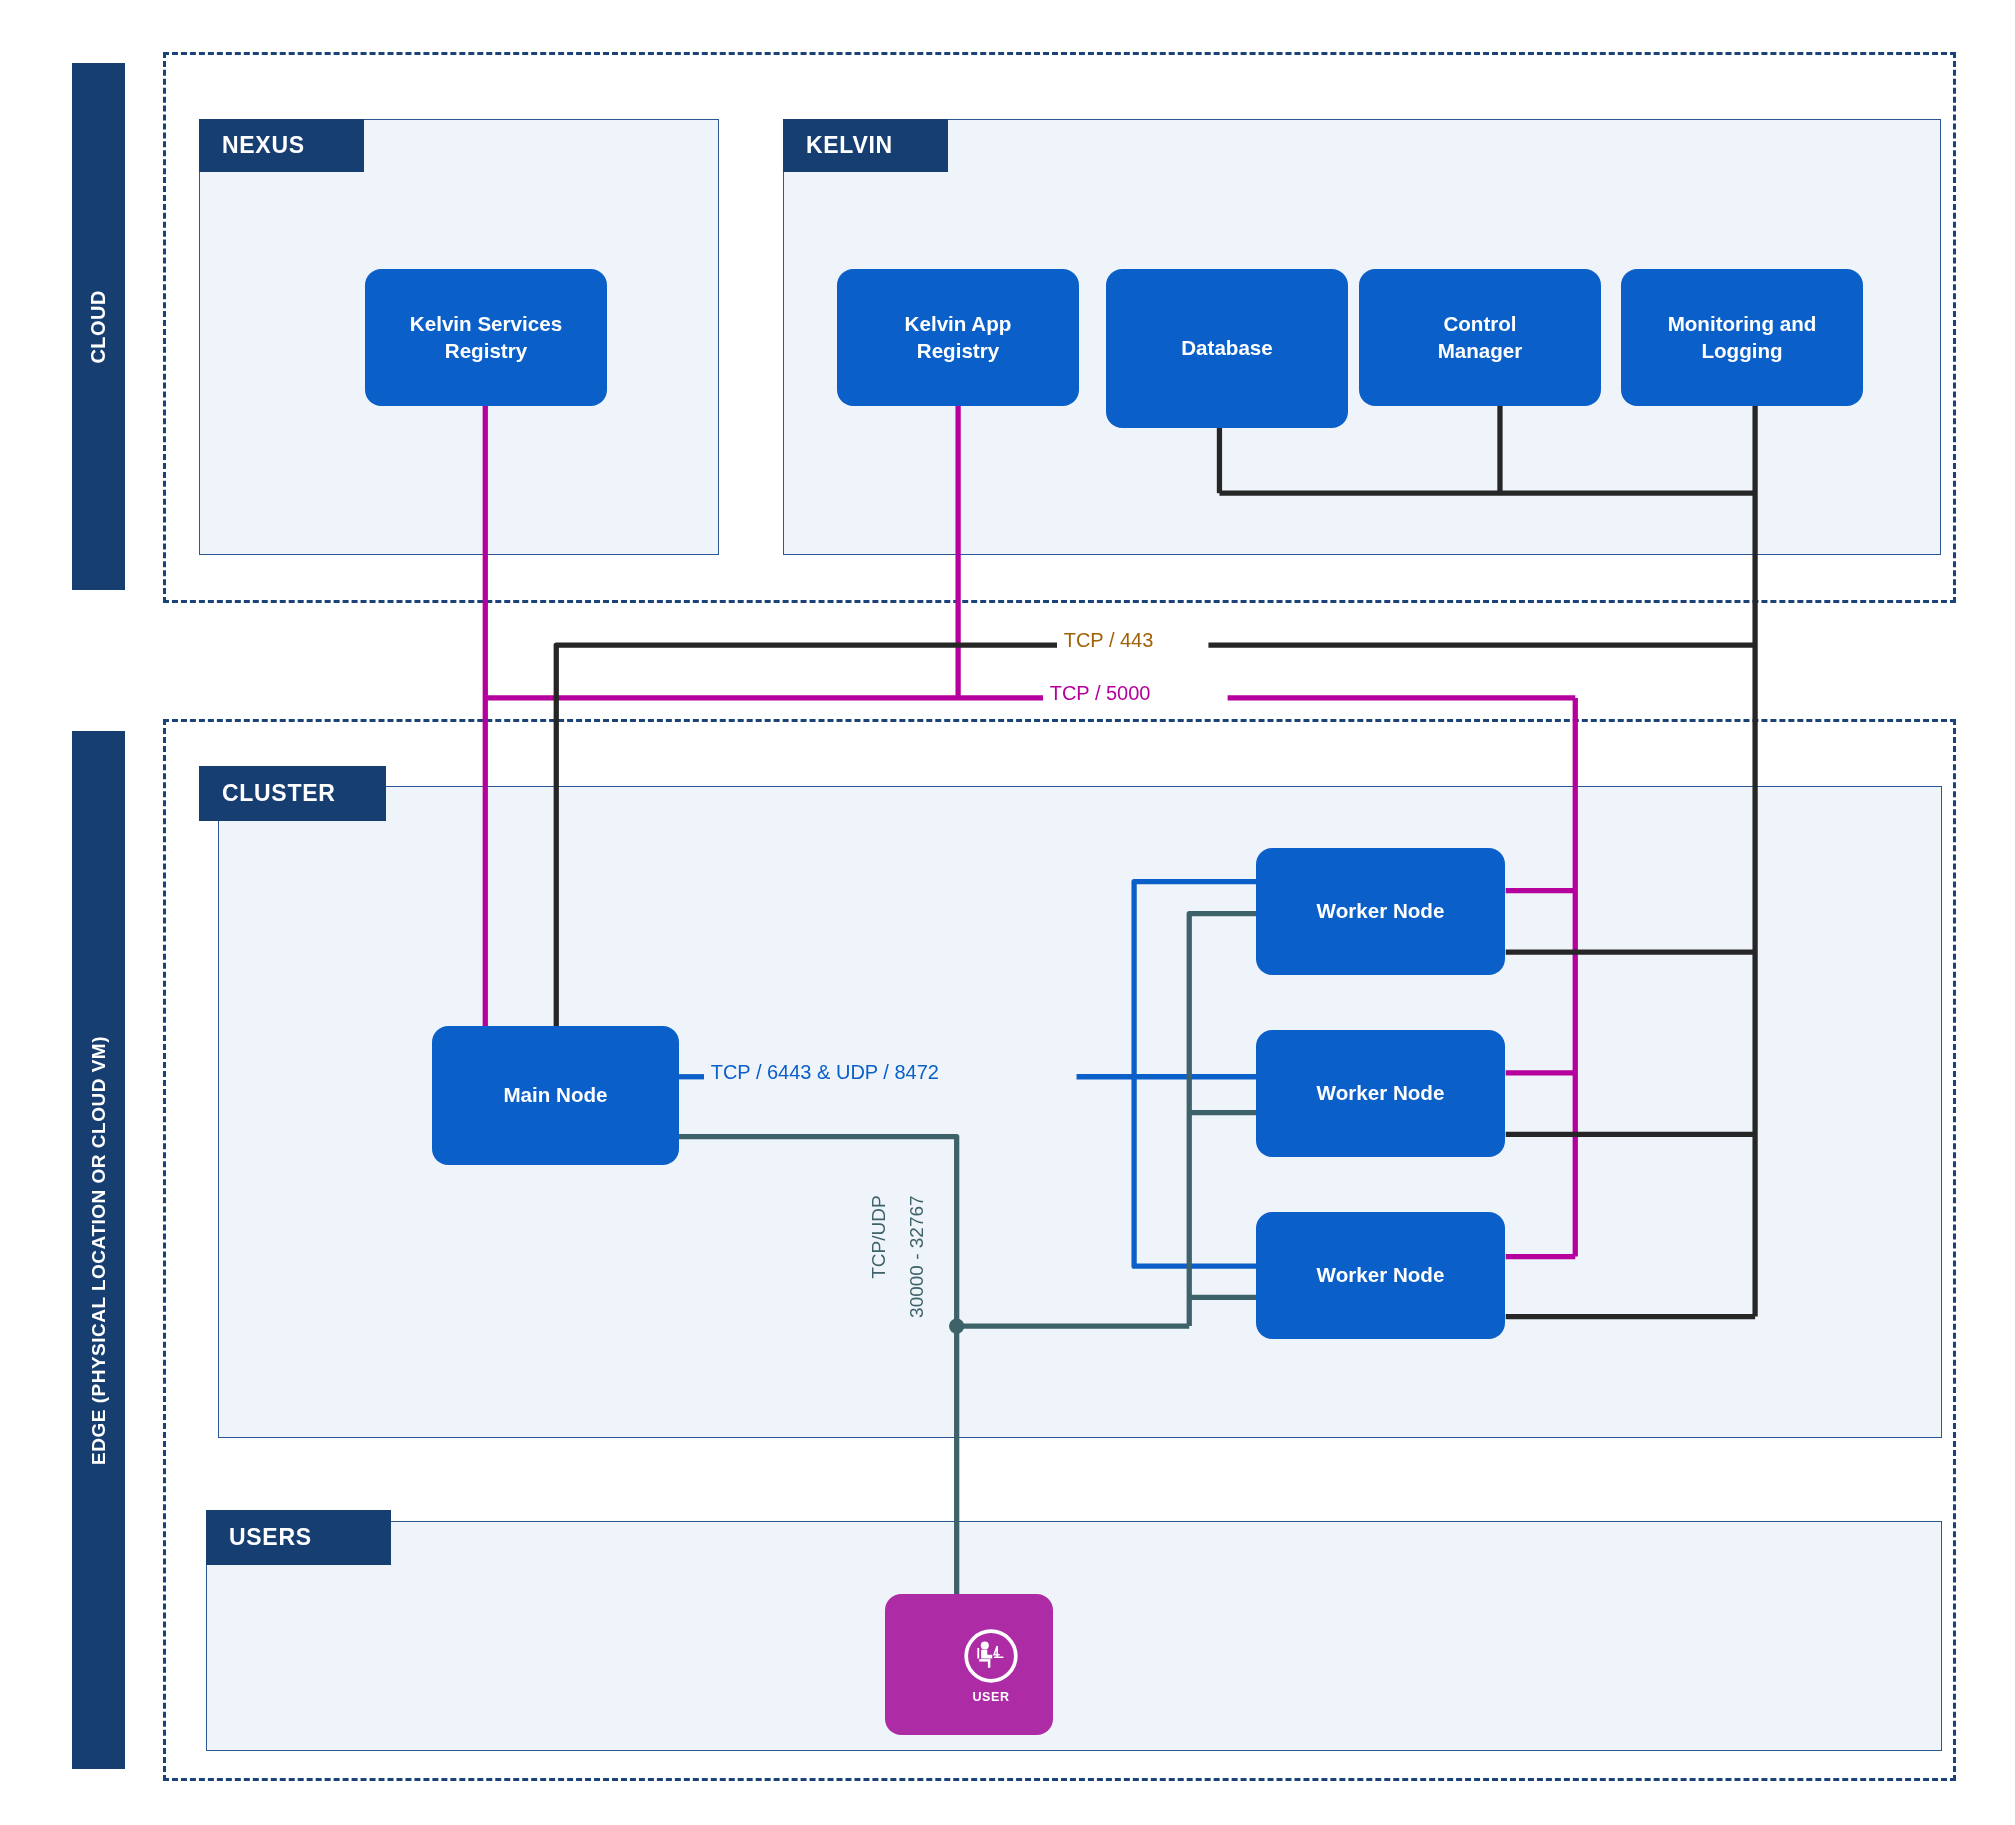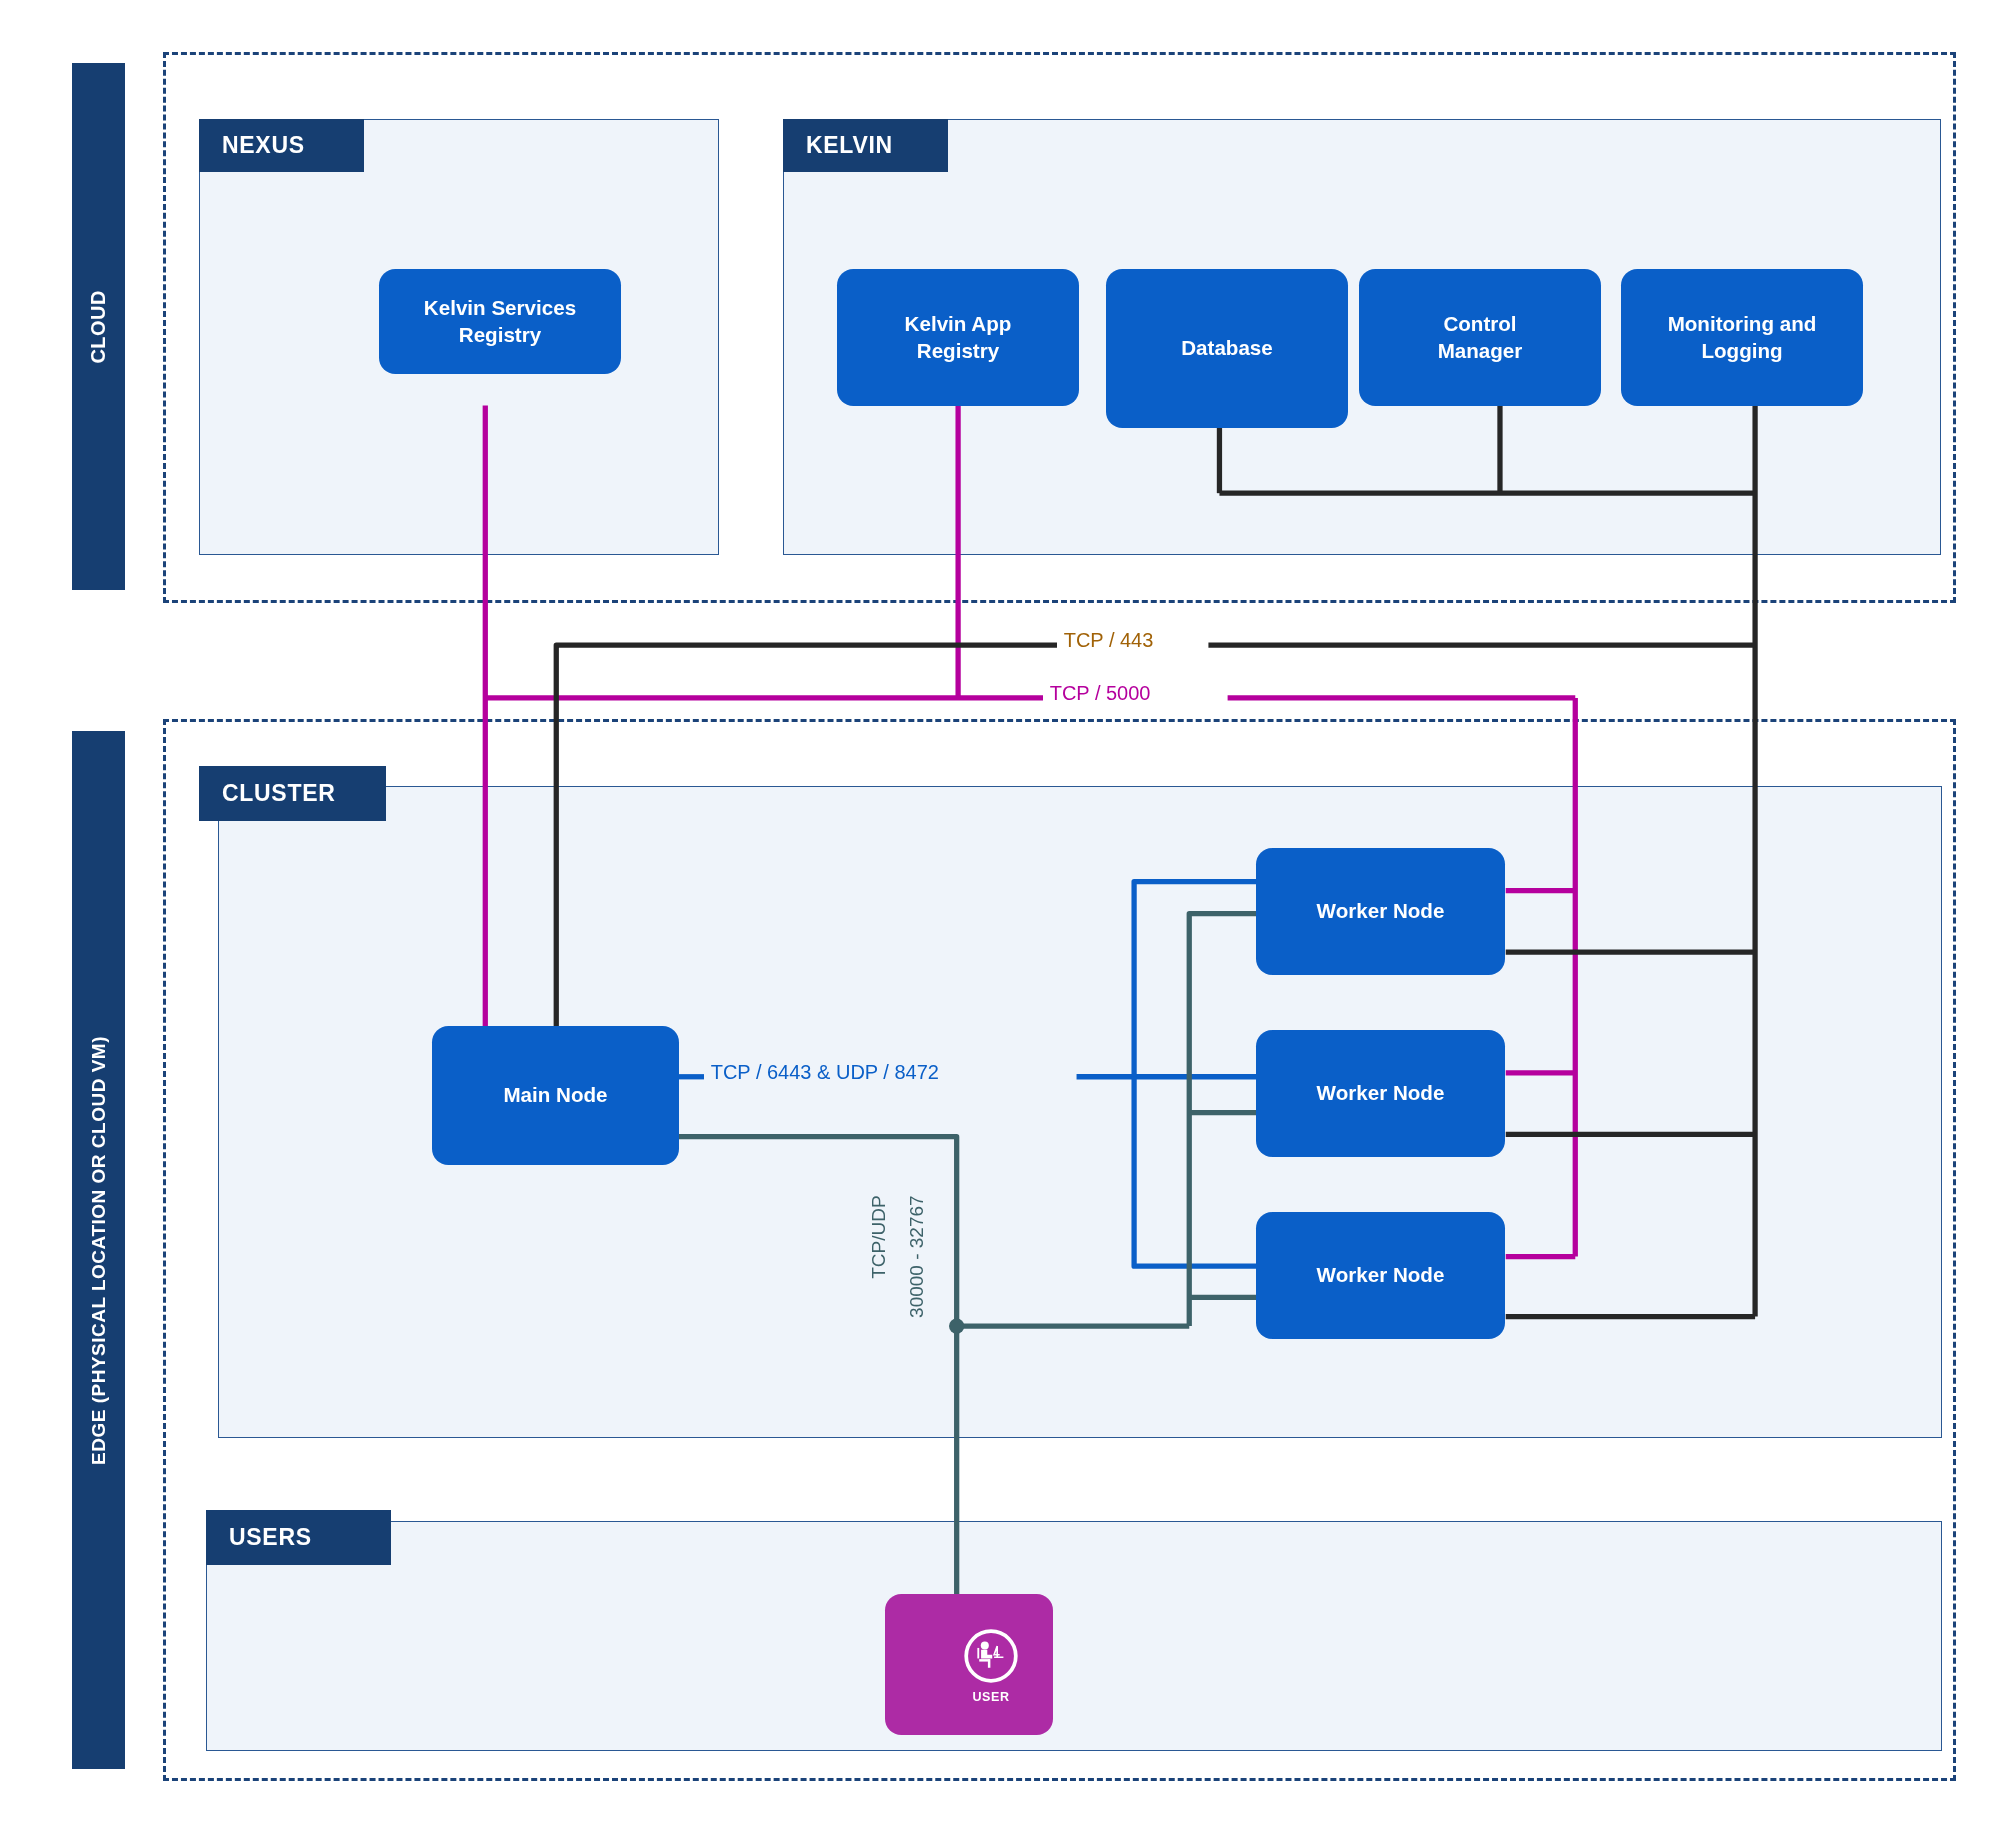--- a/index.html
+++ b/index.html
@@ -106,21 +106,21 @@
 
       <path d="M1415,2370 L1995,2370 L1995,3330" stroke="#3d6269"></path>
       <path d="M1995,2765 L2480,2765" stroke="#3d6269"></path>
       <path d="M2480,2765 L2480,1905 L2630,1905" stroke="#3d6269"></path>
       <path d="M2480,2320 L2630,2320" stroke="#3d6269"></path>
       <path d="M2480,2705 L2630,2705" stroke="#3d6269"></path>
       <circle cx="1995" cy="2765" r="16" fill="#3d6269" stroke="none"></circle>
     </g>
   </svg>
 
-  <div class="node" style="left:379px;top:269px;width:242px;height:105px;">
+  <div class="node" style="left:365px;top:269px;width:242px;height:137px;">
     <span>
       <span>Kelvin Services</span><br>
       <span>Registry</span>
     </span>
   </div>
 
   <div class="node" style="left:837px;top:269px;width:242px;height:137px;">
     <span>
       <span>Kelvin App</span><br>
       <span>Registry</span>

